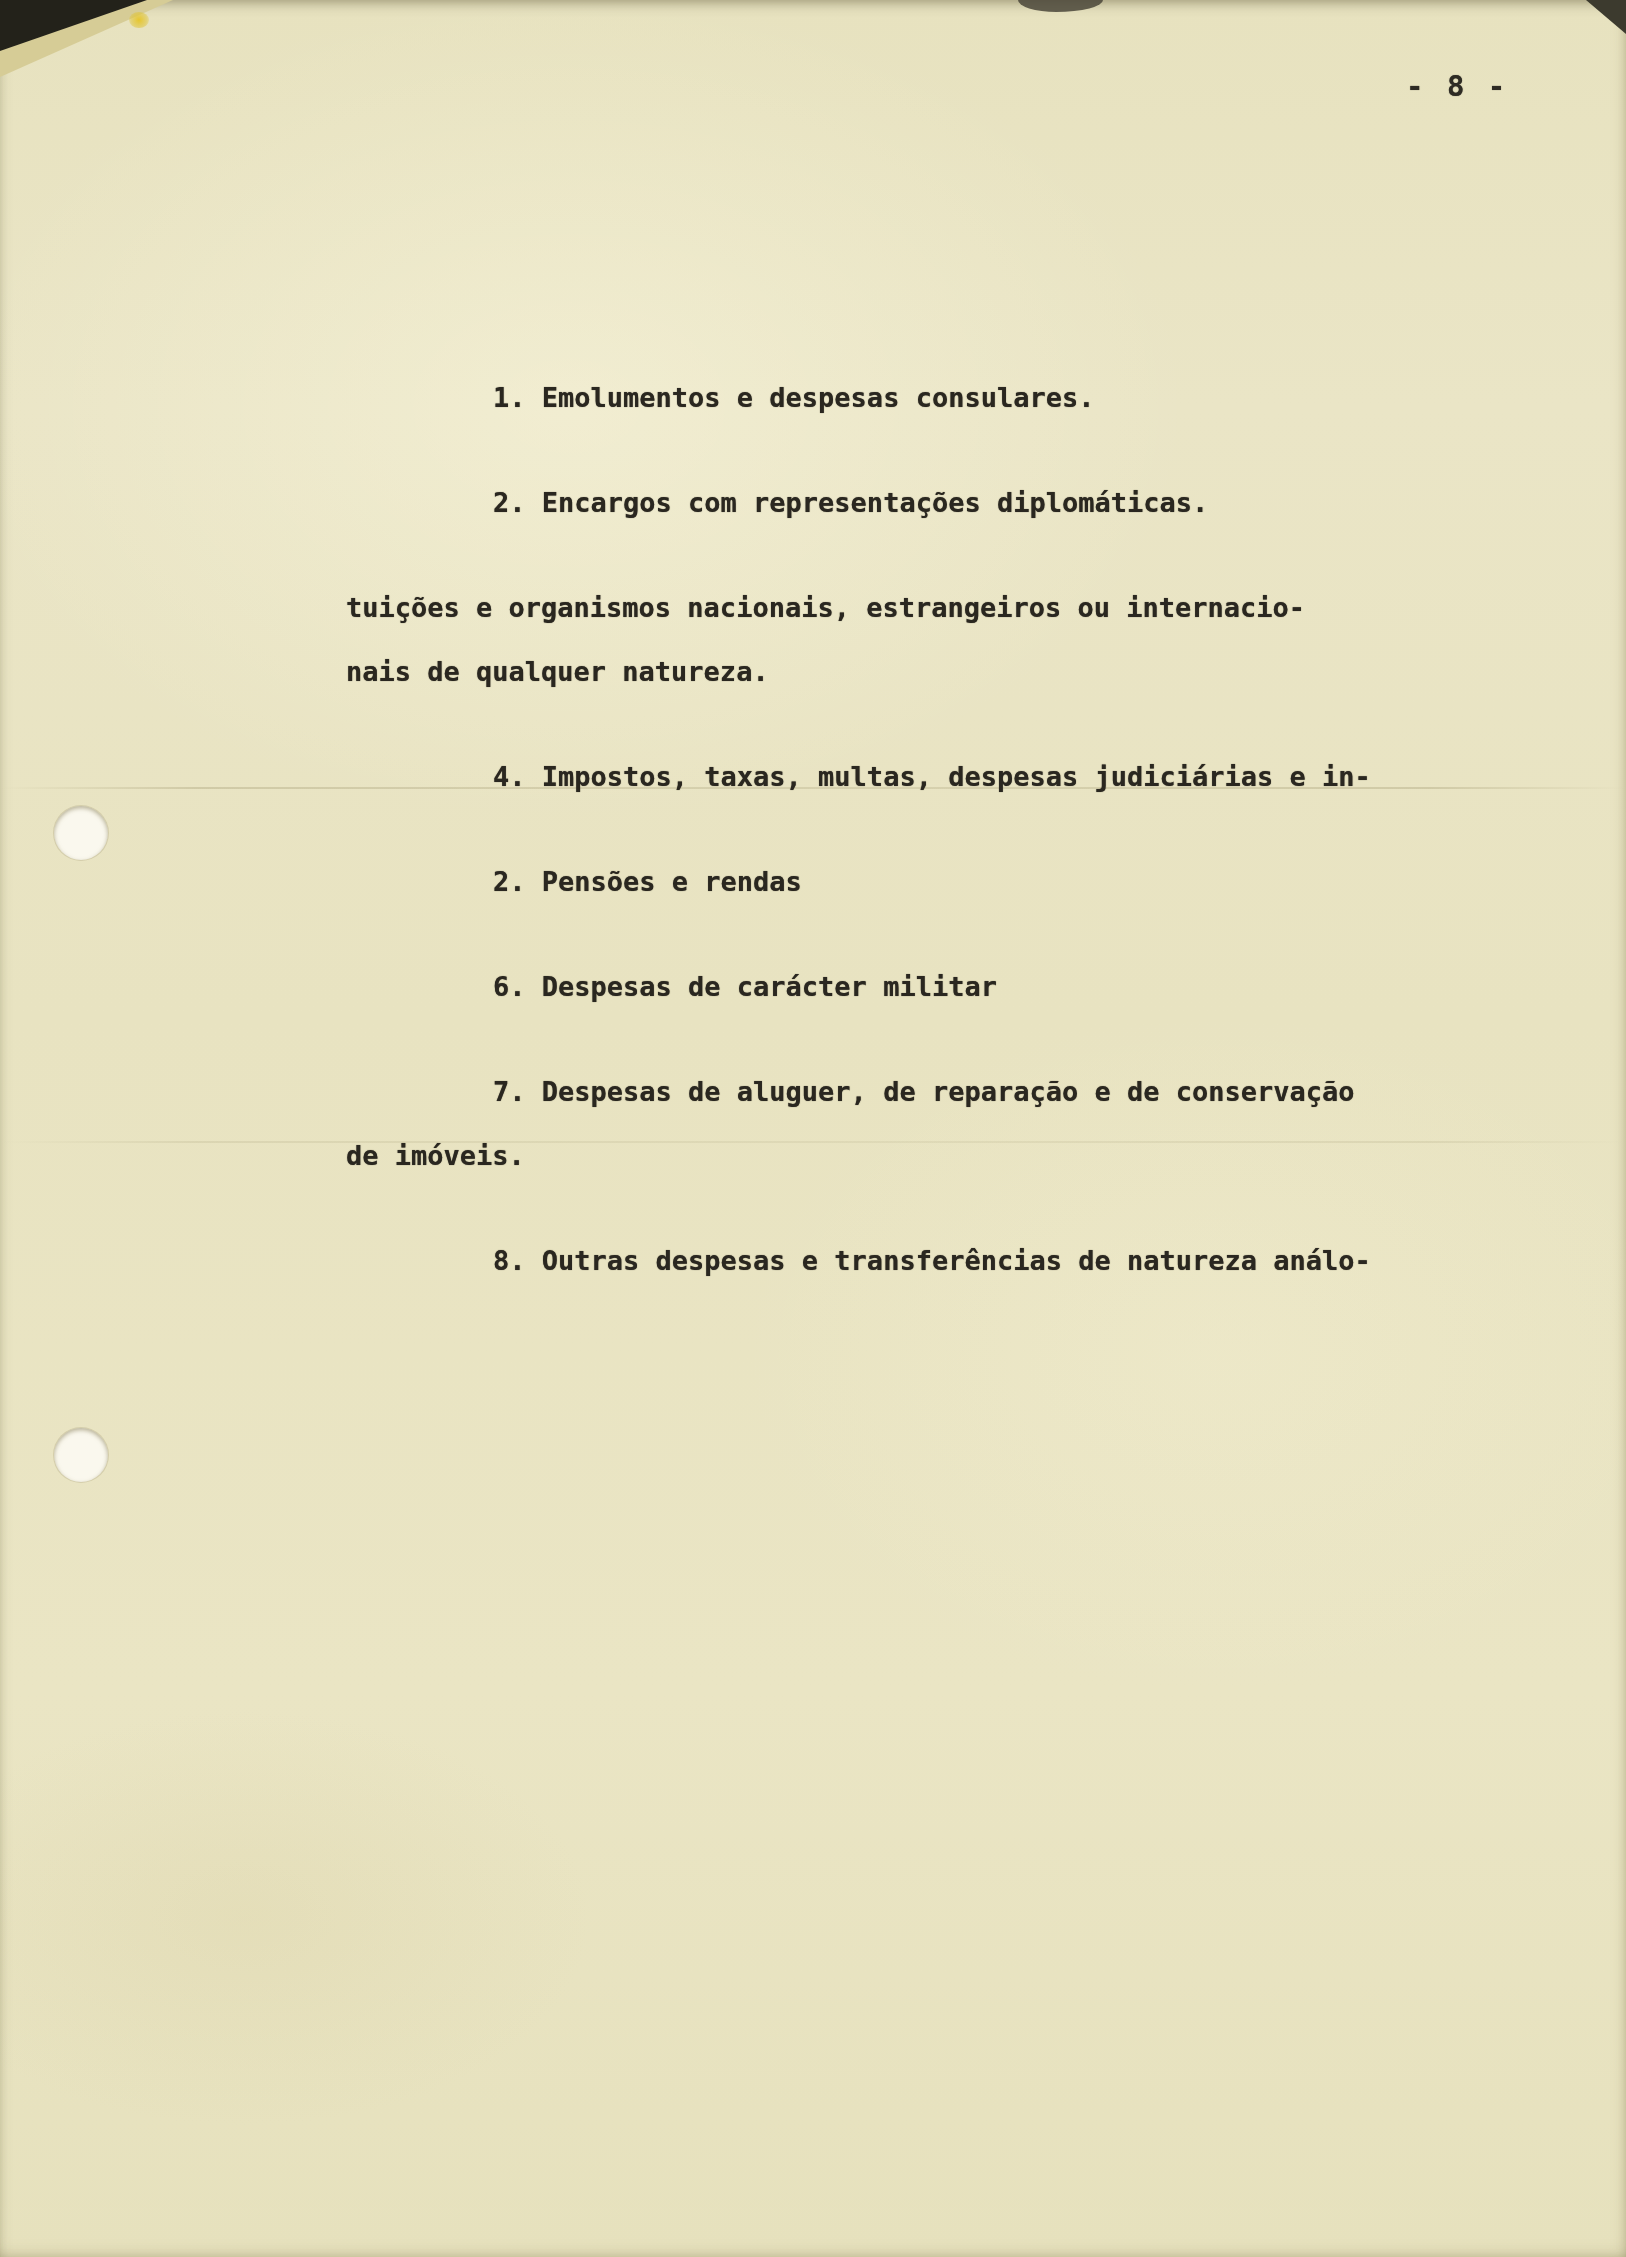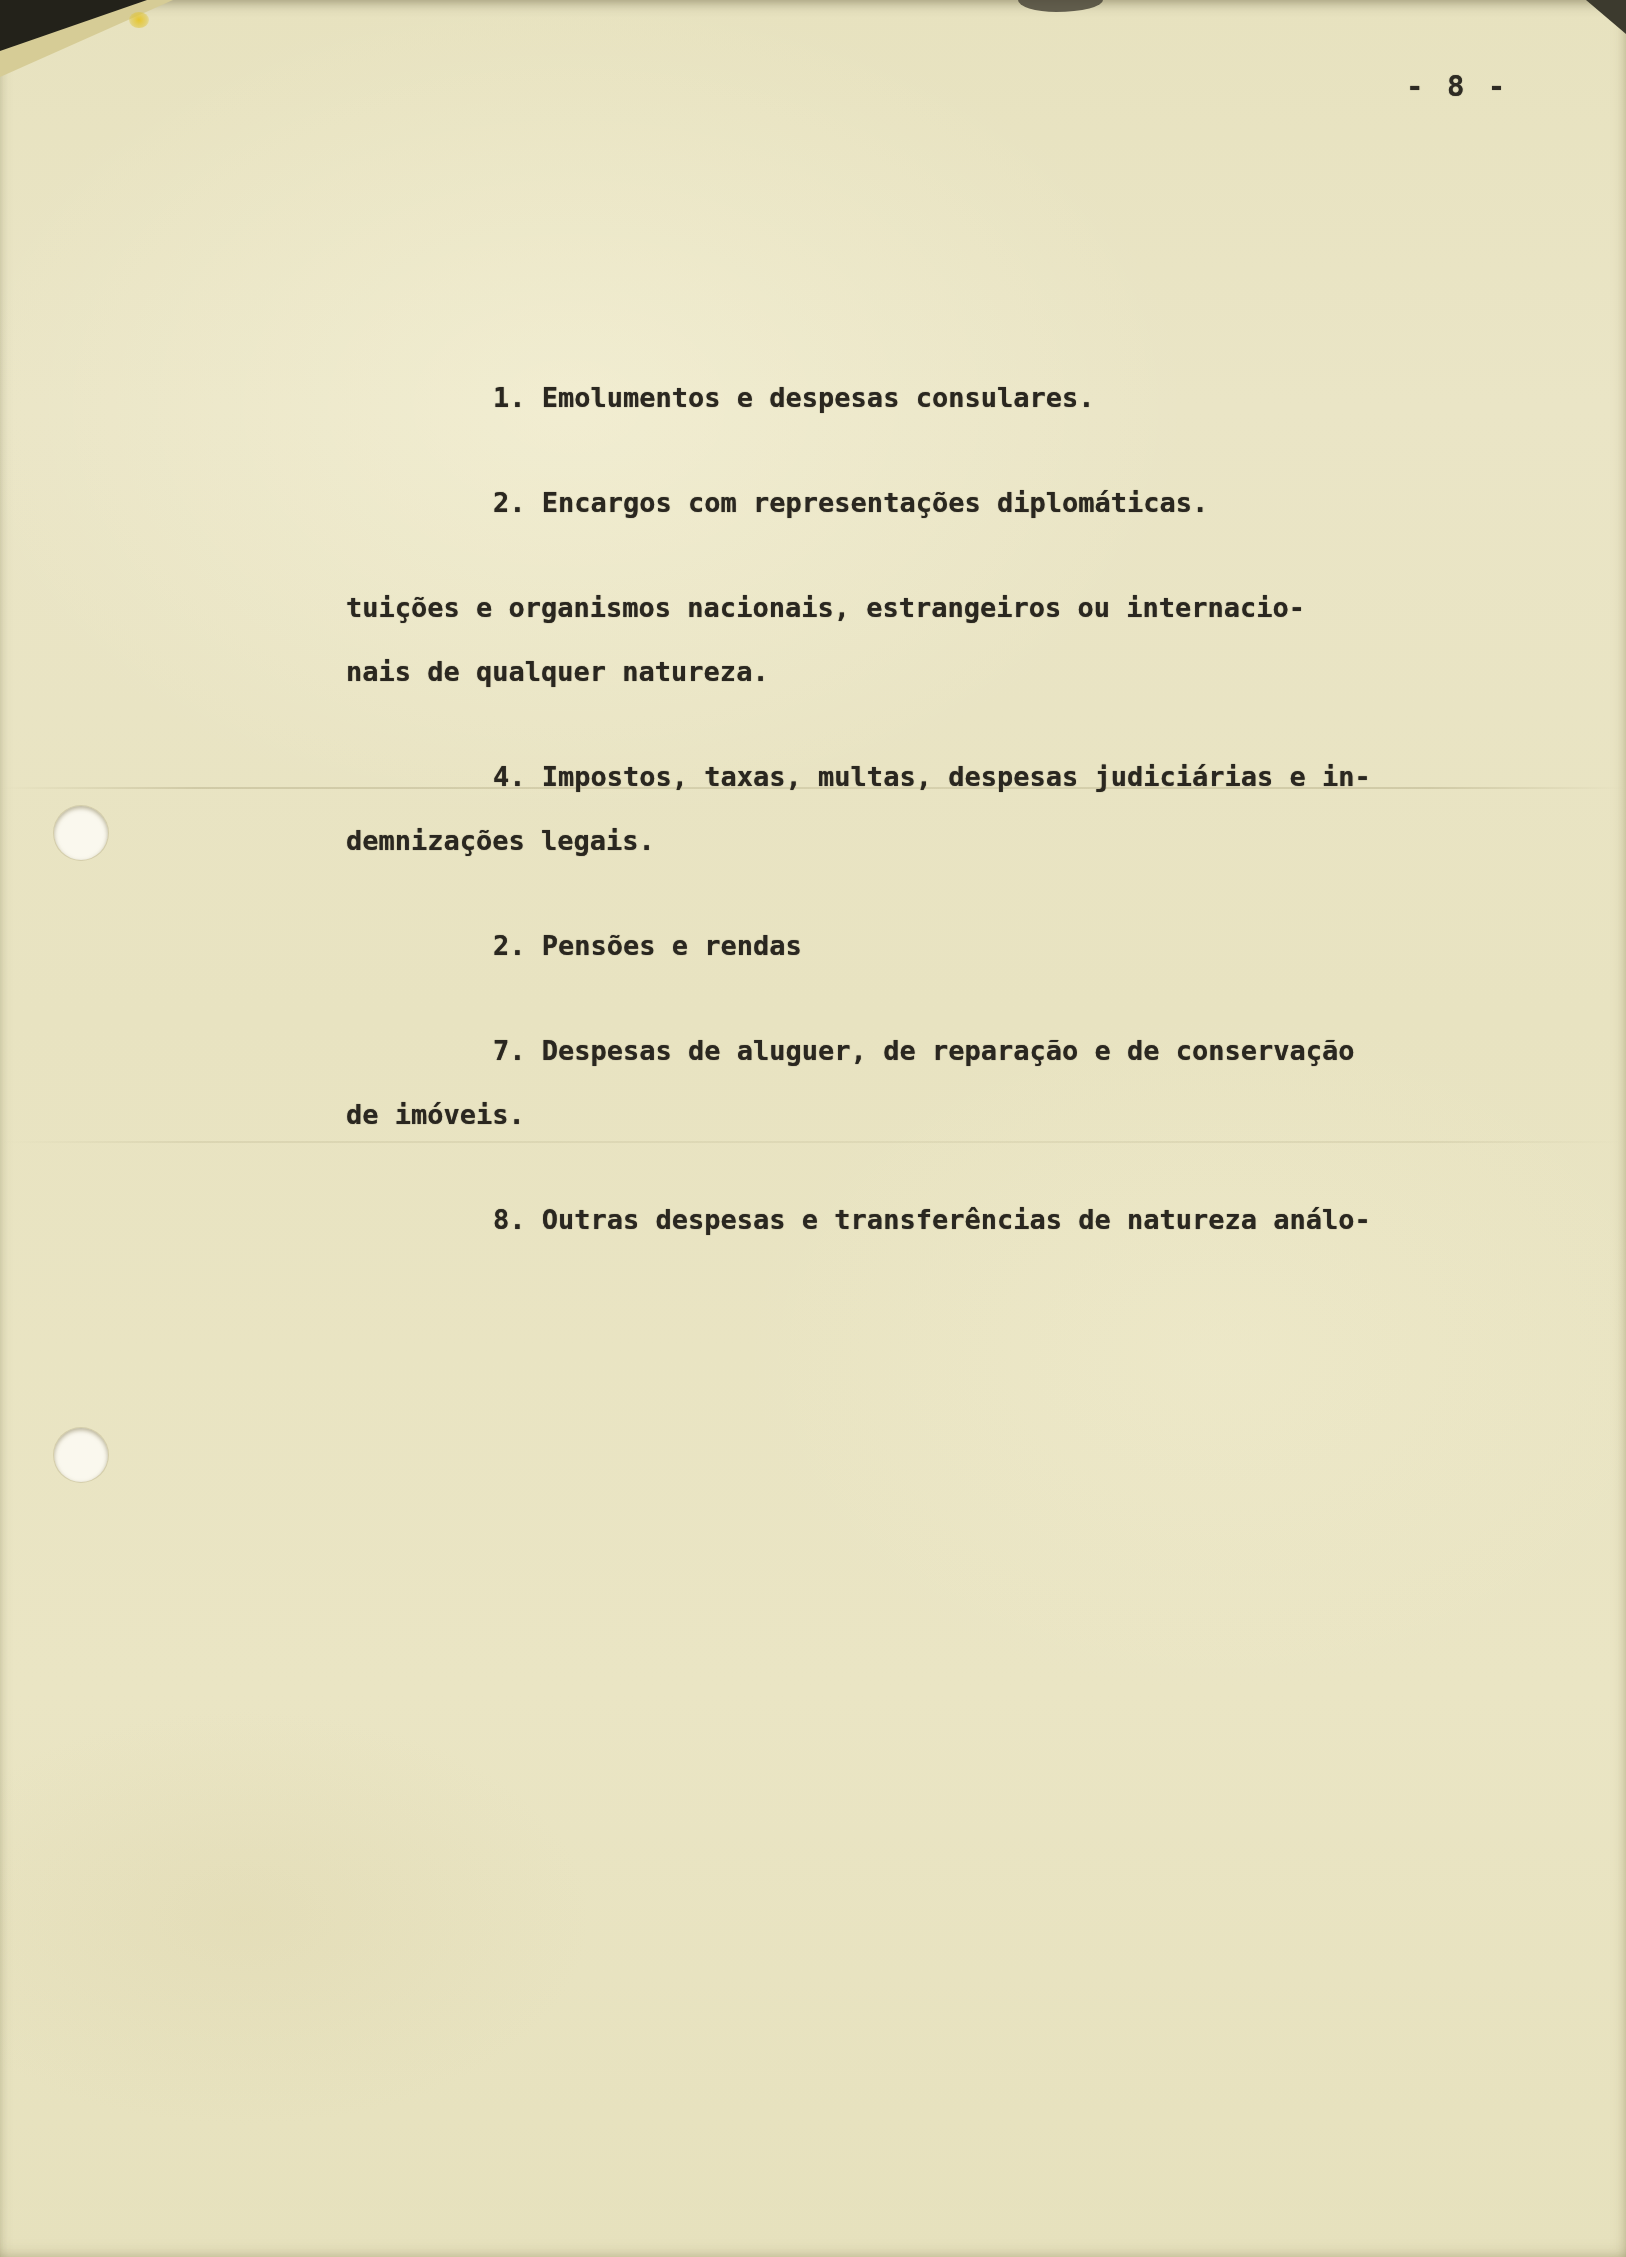--- a/index.html
+++ b/index.html
@@ -152,27 +152,29 @@
       <span class="line indent">2. Encargos com representações diplomáticas.</span>
     </p>
 
     <p class="item">
       <span class="line">tuições e organismos nacionais, estrangeiros ou internacio-</span>
       <span class="line">nais de qualquer natureza.</span>
     </p>
 
     <p class="item">
       <span class="line indent">4. Impostos, taxas, multas, despesas judiciárias e in-</span>
-      <span class="line">demnizações legais.</span>
     </p>
 
     <p class="item">
       <span class="line indent">2. Pensões e rendas</span>
     </p>
 
+    <p class="item">
+      <span class="line indent">6. Despesas de carácter militar</span>
+    </p>
 
     <p class="item">
       <span class="line indent">7. Despesas de aluguer, de reparação e de conservação</span>
       <span class="line">de imóveis.</span>
     </p>
 
     <p class="item">
       <span class="line indent">8. Outras despesas e transferências de natureza análo-</span>
     </p>
 

